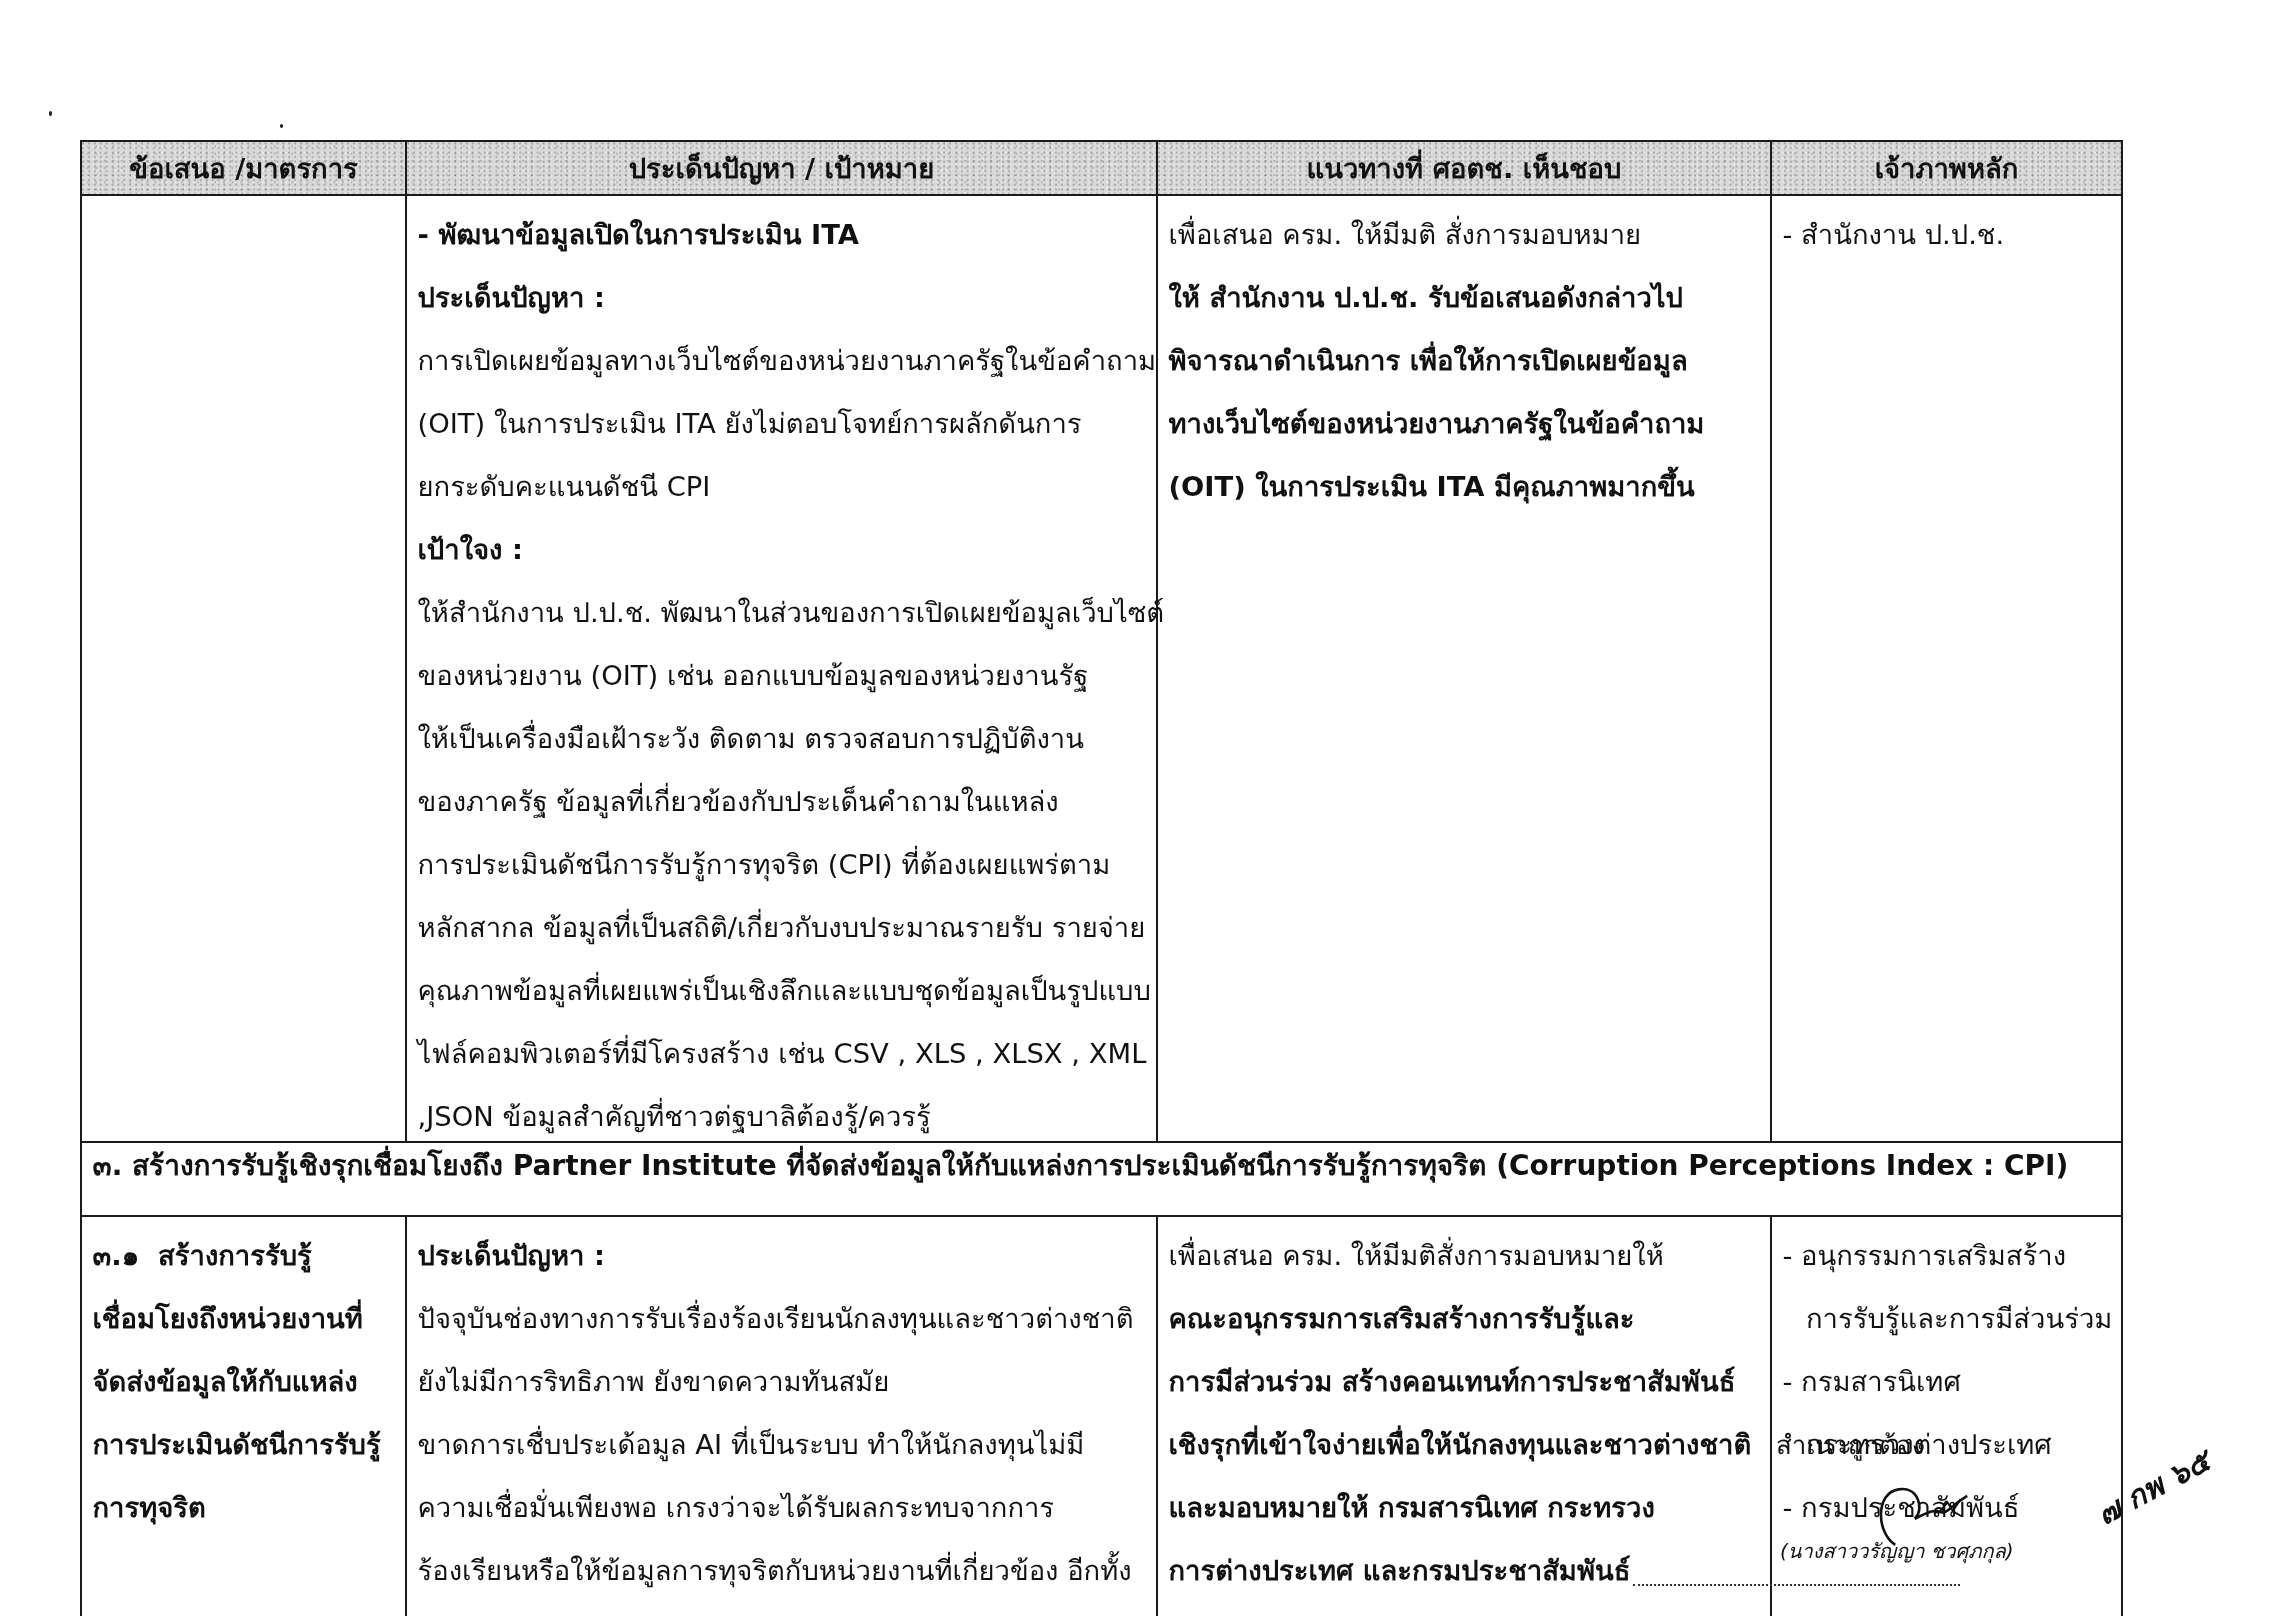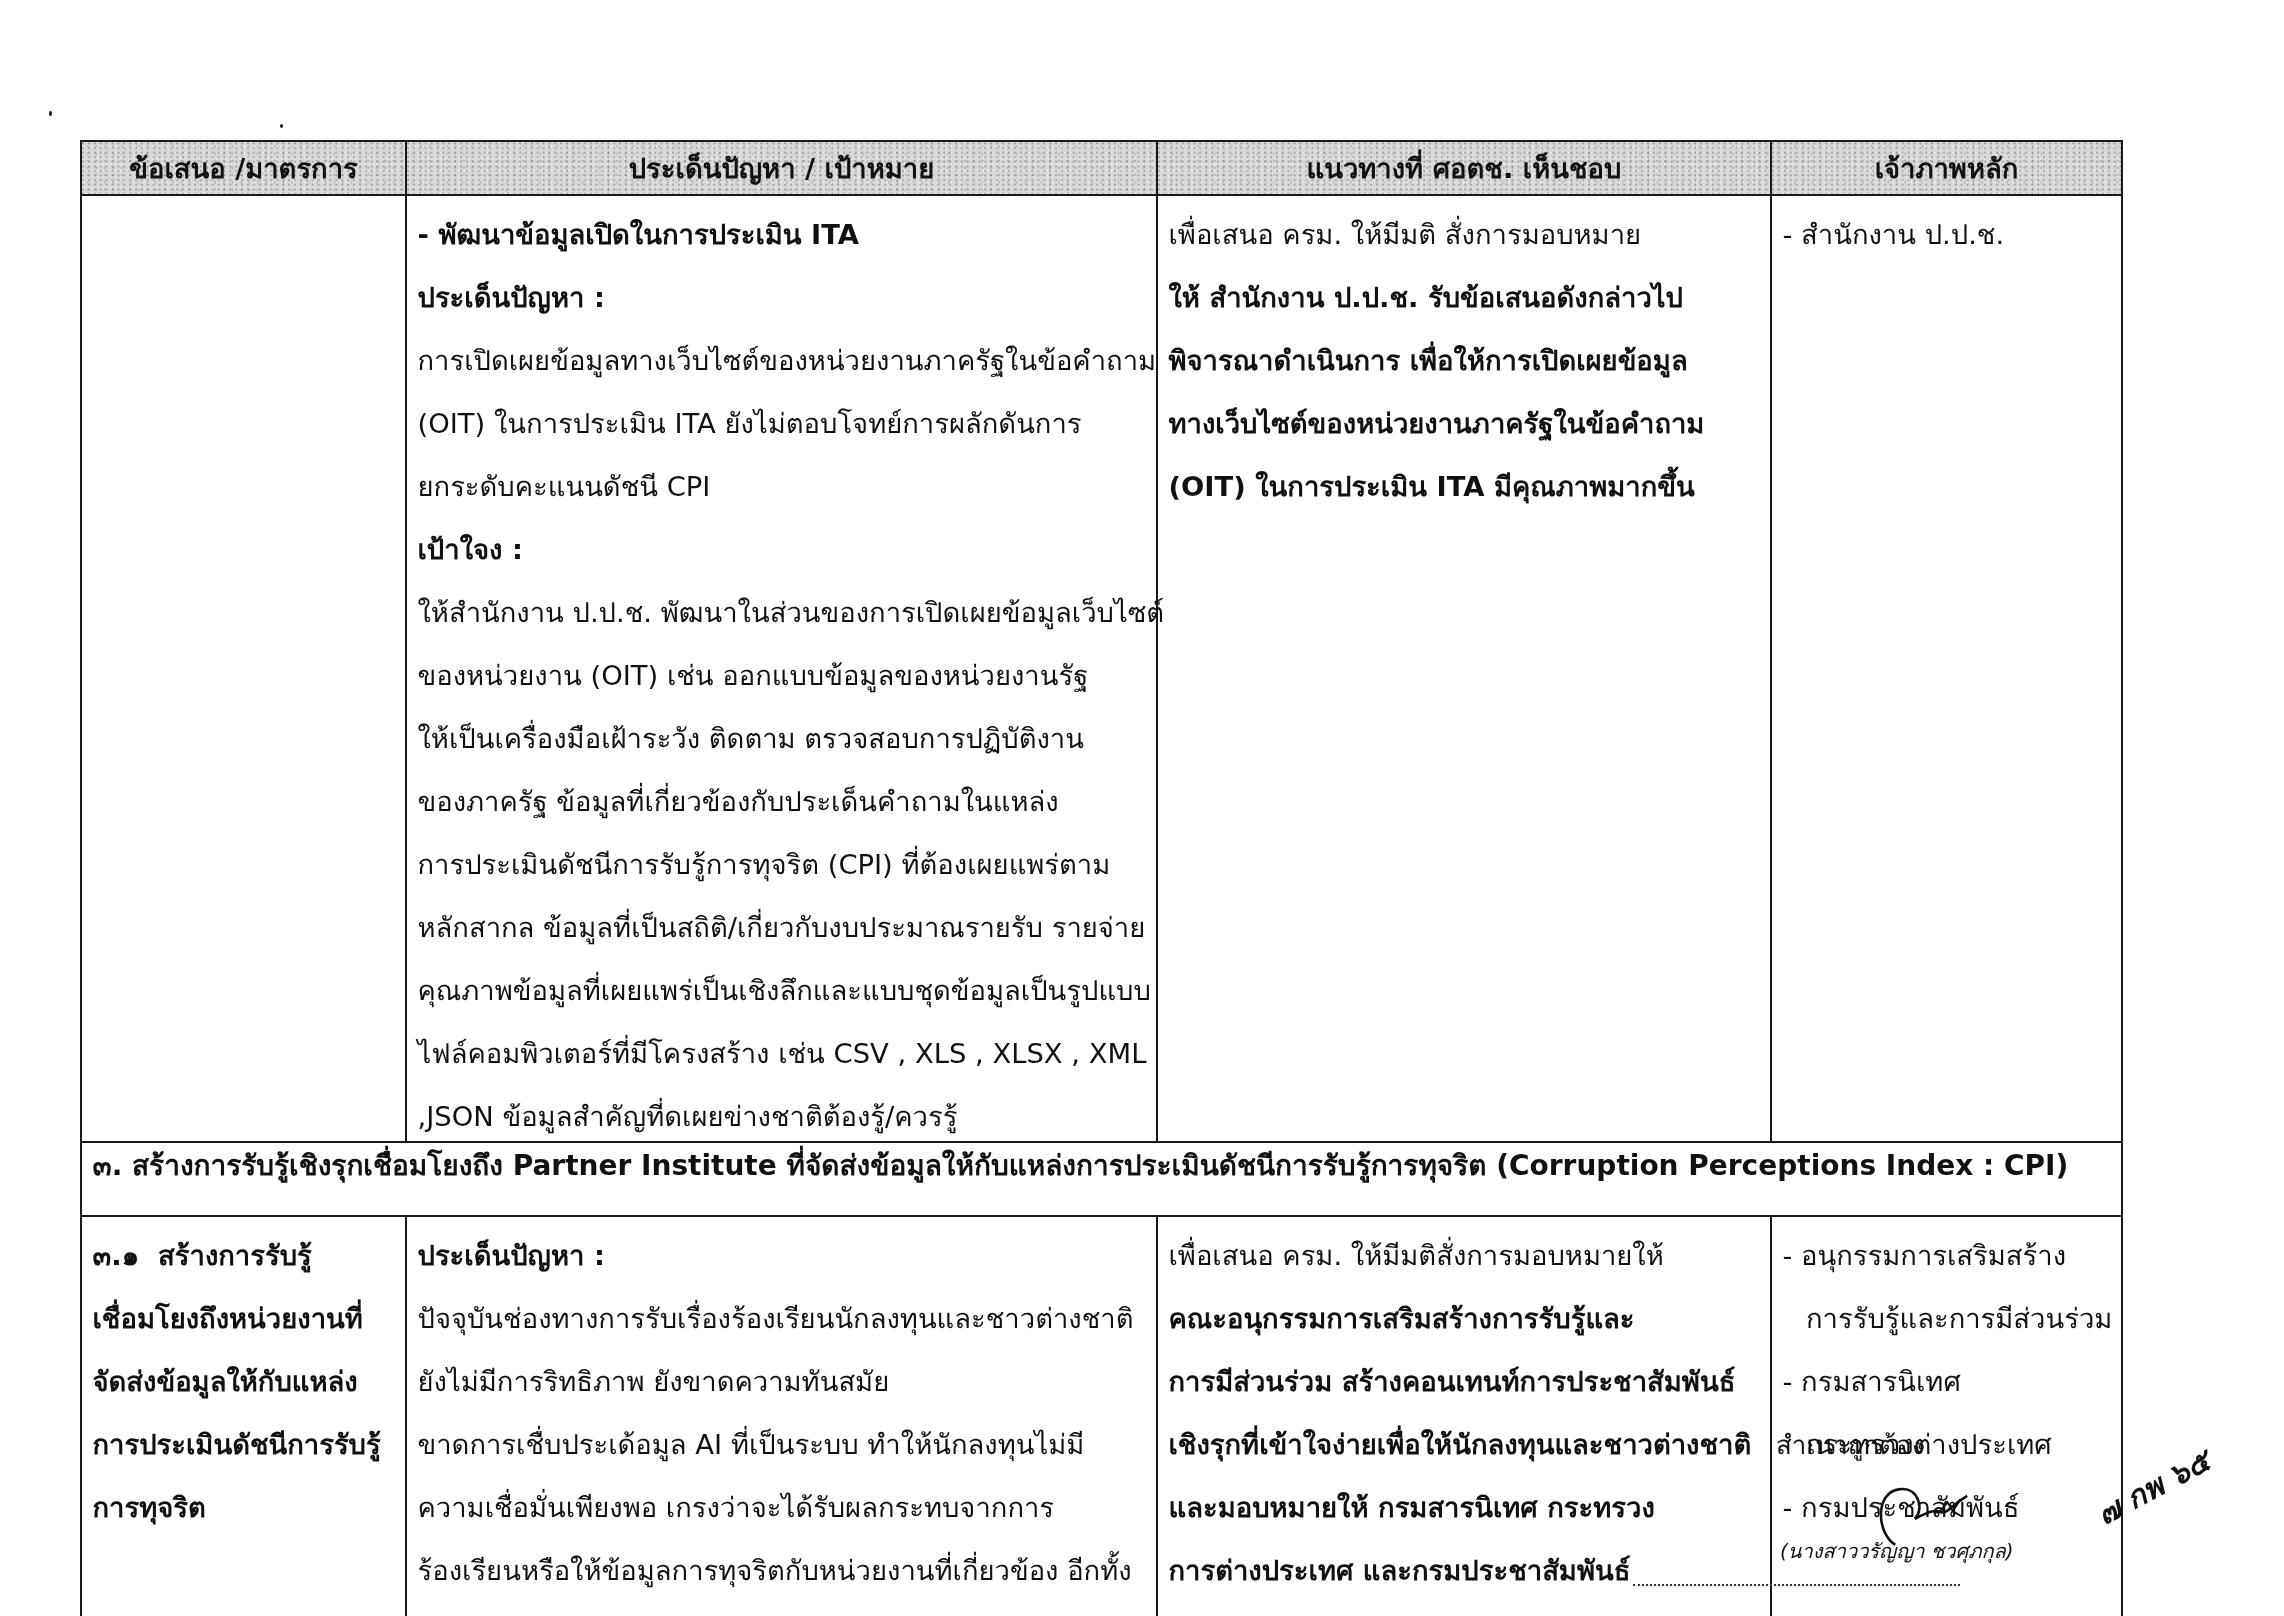--- a/index.html
+++ b/index.html
@@ -79,21 +79,21 @@
           <div class="line">ยกระดับคะแนนดัชนี CPI</div>
           <div class="line bold">เป้าใจง :</div>
           <div class="line">ให้สำนักงาน ป.ป.ช. พัฒนาในส่วนของการเปิดเผยข้อมูลเว็บไซต์</div>
           <div class="line">ของหน่วยงาน (OIT) เช่น ออกแบบข้อมูลของหน่วยงานรัฐ</div>
           <div class="line">ให้เป็นเครื่องมือเฝ้าระวัง ติดตาม ตรวจสอบการปฏิบัติงาน</div>
           <div class="line">ของภาครัฐ ข้อมูลที่เกี่ยวข้องกับประเด็นคำถามในแหล่ง</div>
           <div class="line">การประเมินดัชนีการรับรู้การทุจริต (CPI) ที่ต้องเผยแพร่ตาม</div>
           <div class="line">หลักสากล ข้อมูลที่เป็นสถิติ/เกี่ยวกับงบประมาณรายรับ รายจ่าย</div>
           <div class="line">คุณภาพข้อมูลที่เผยแพร่เป็นเชิงลึกและแบบชุดข้อมูลเป็นรูปแบบ</div>
           <div class="line">ไฟล์คอมพิวเตอร์ที่มีโครงสร้าง เช่น CSV , XLS , XLSX , XML</div>
-          <div class="line">,JSON ข้อมูลสำคัญที่ดเผยข่างชาติต้องรู้/ควรรู้</div>
+          <div class="line">,JSON ข้อมูลสำคัญที่ชาวต่ฐบาลิต้องรู้/ควรรู้</div>
         </td>
         <td class="body1">
           <div class="line">เพื่อเสนอ ครม. ให้มีมติ สั่งการมอบหมาย</div>
           <div class="line bold">ให้ สำนักงาน ป.ป.ช. รับข้อเสนอดังกล่าวไป</div>
           <div class="line bold">พิจารณาดำเนินการ เพื่อให้การเปิดเผยข้อมูล</div>
           <div class="line bold">ทางเว็บไซต์ของหน่วยงานภาครัฐในข้อคำถาม</div>
           <div class="line bold">(OIT) ในการประเมิน ITA มีคุณภาพมากขึ้น</div>
         </td>
         <td class="body1">
           <div class="line">- สำนักงาน ป.ป.ช.</div>

